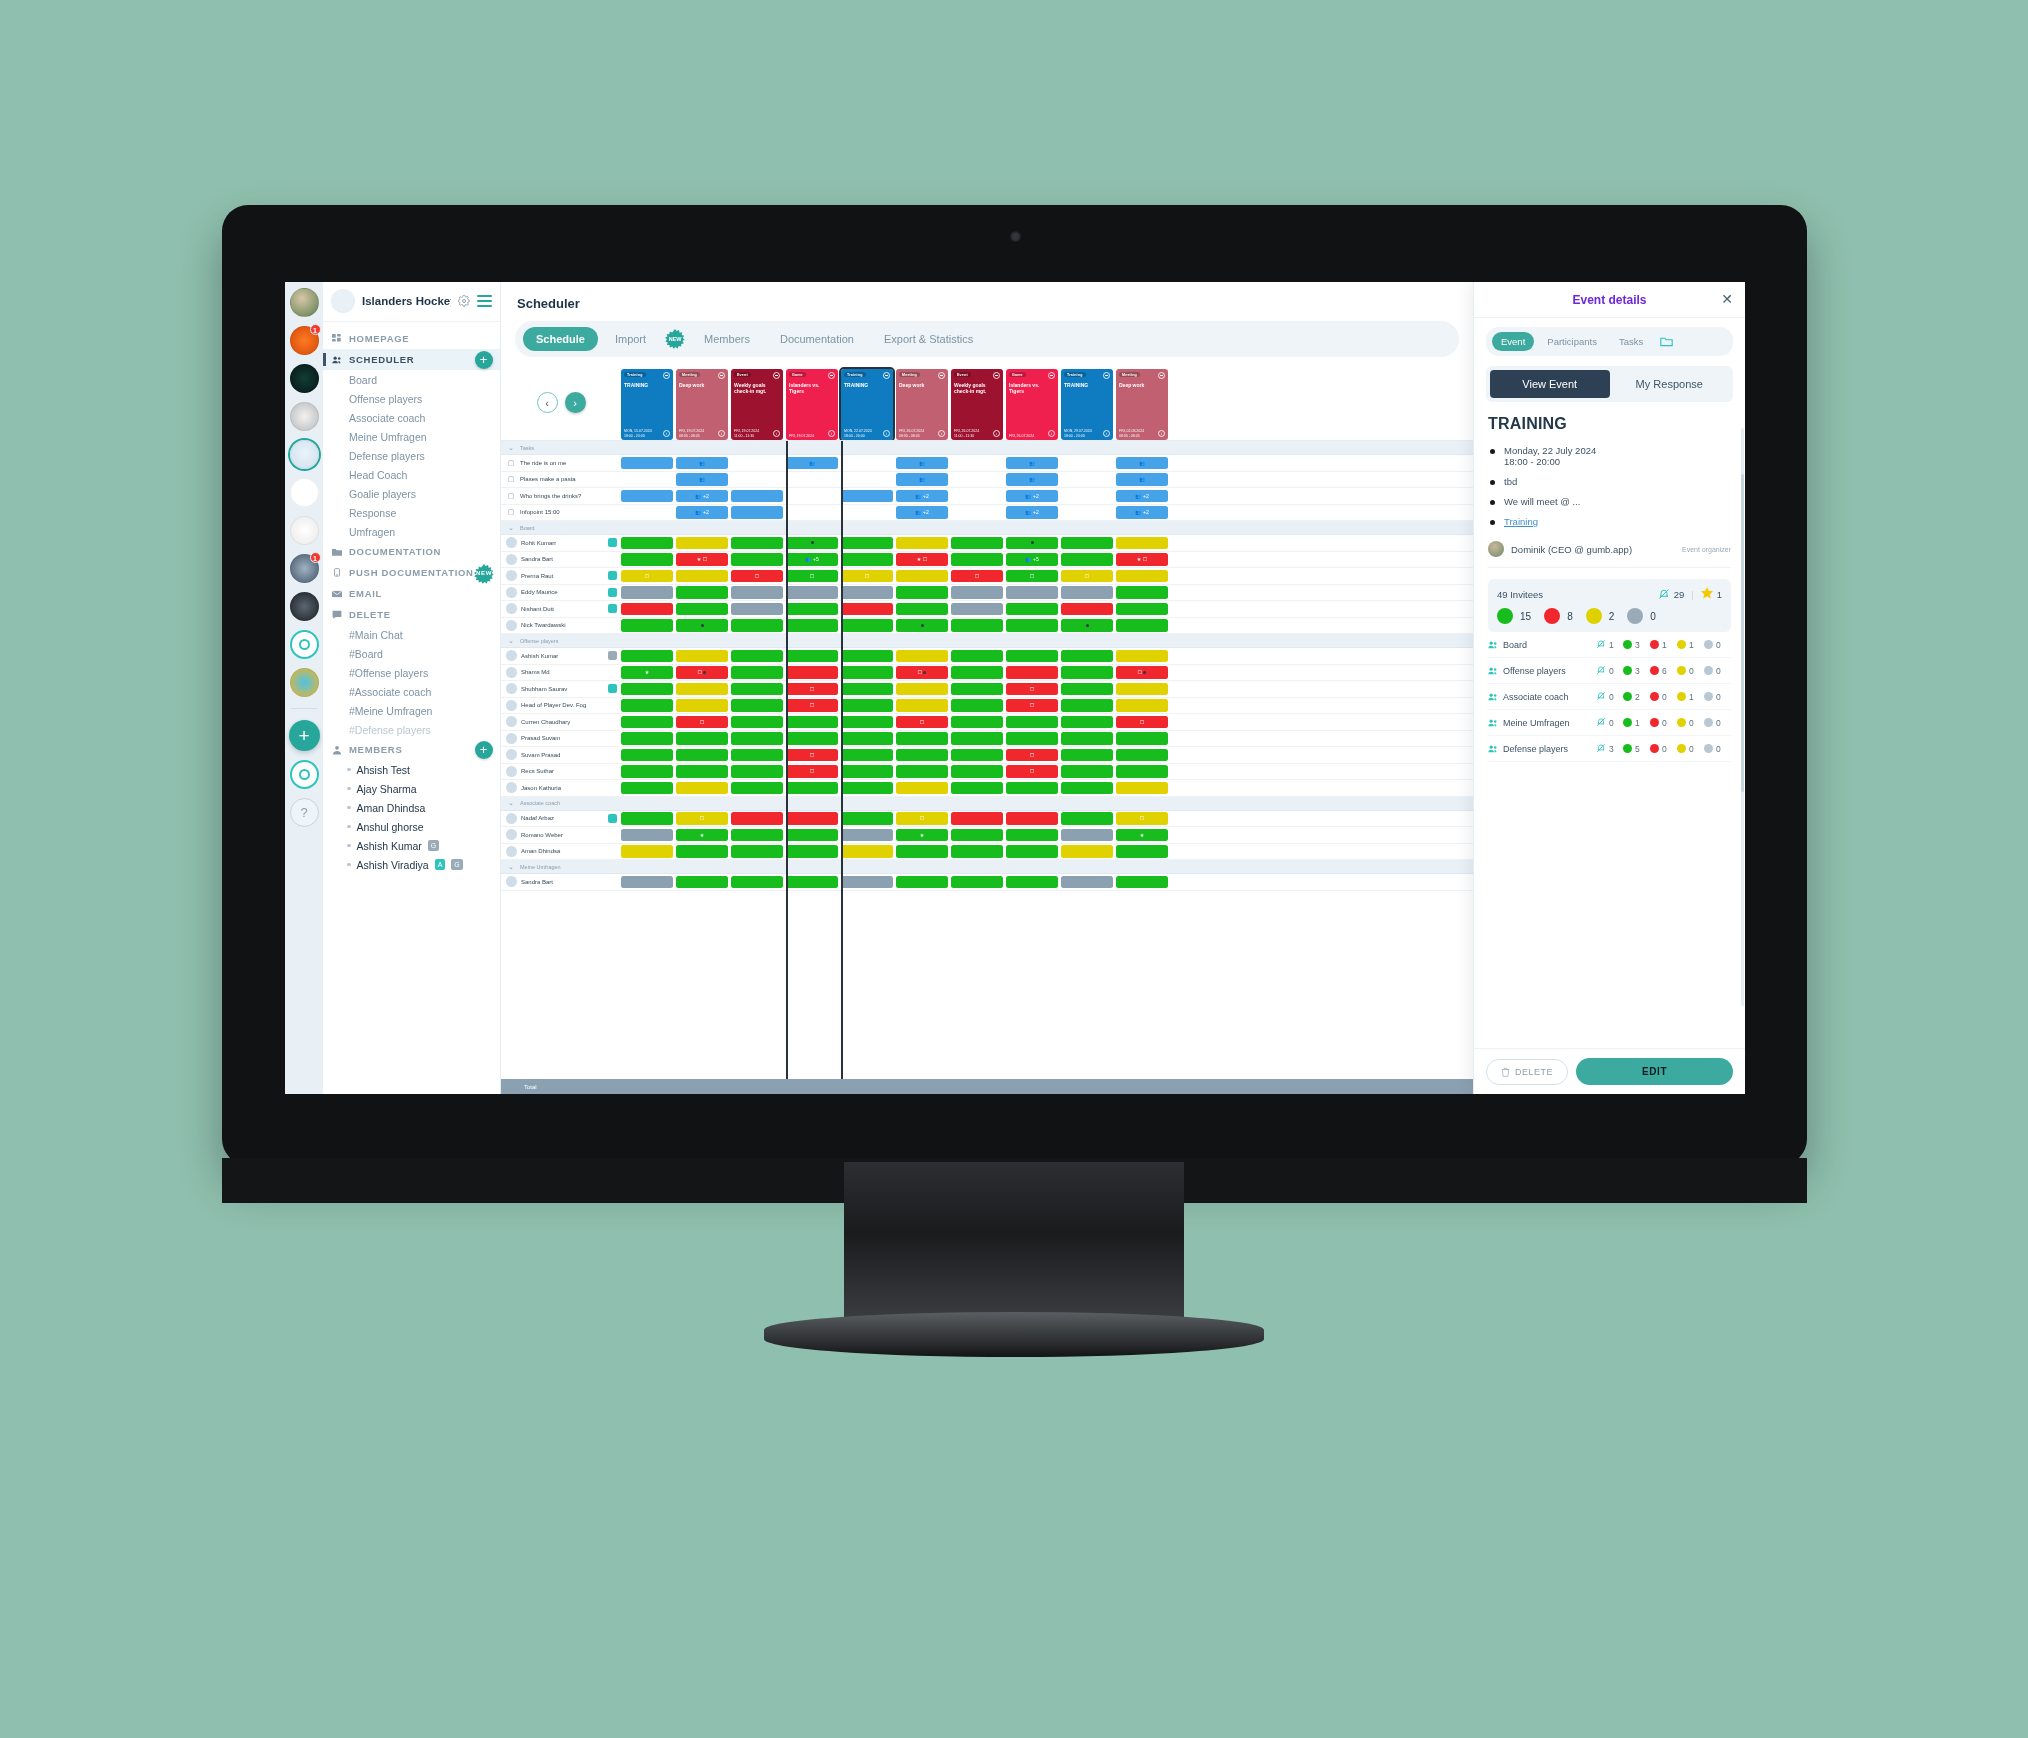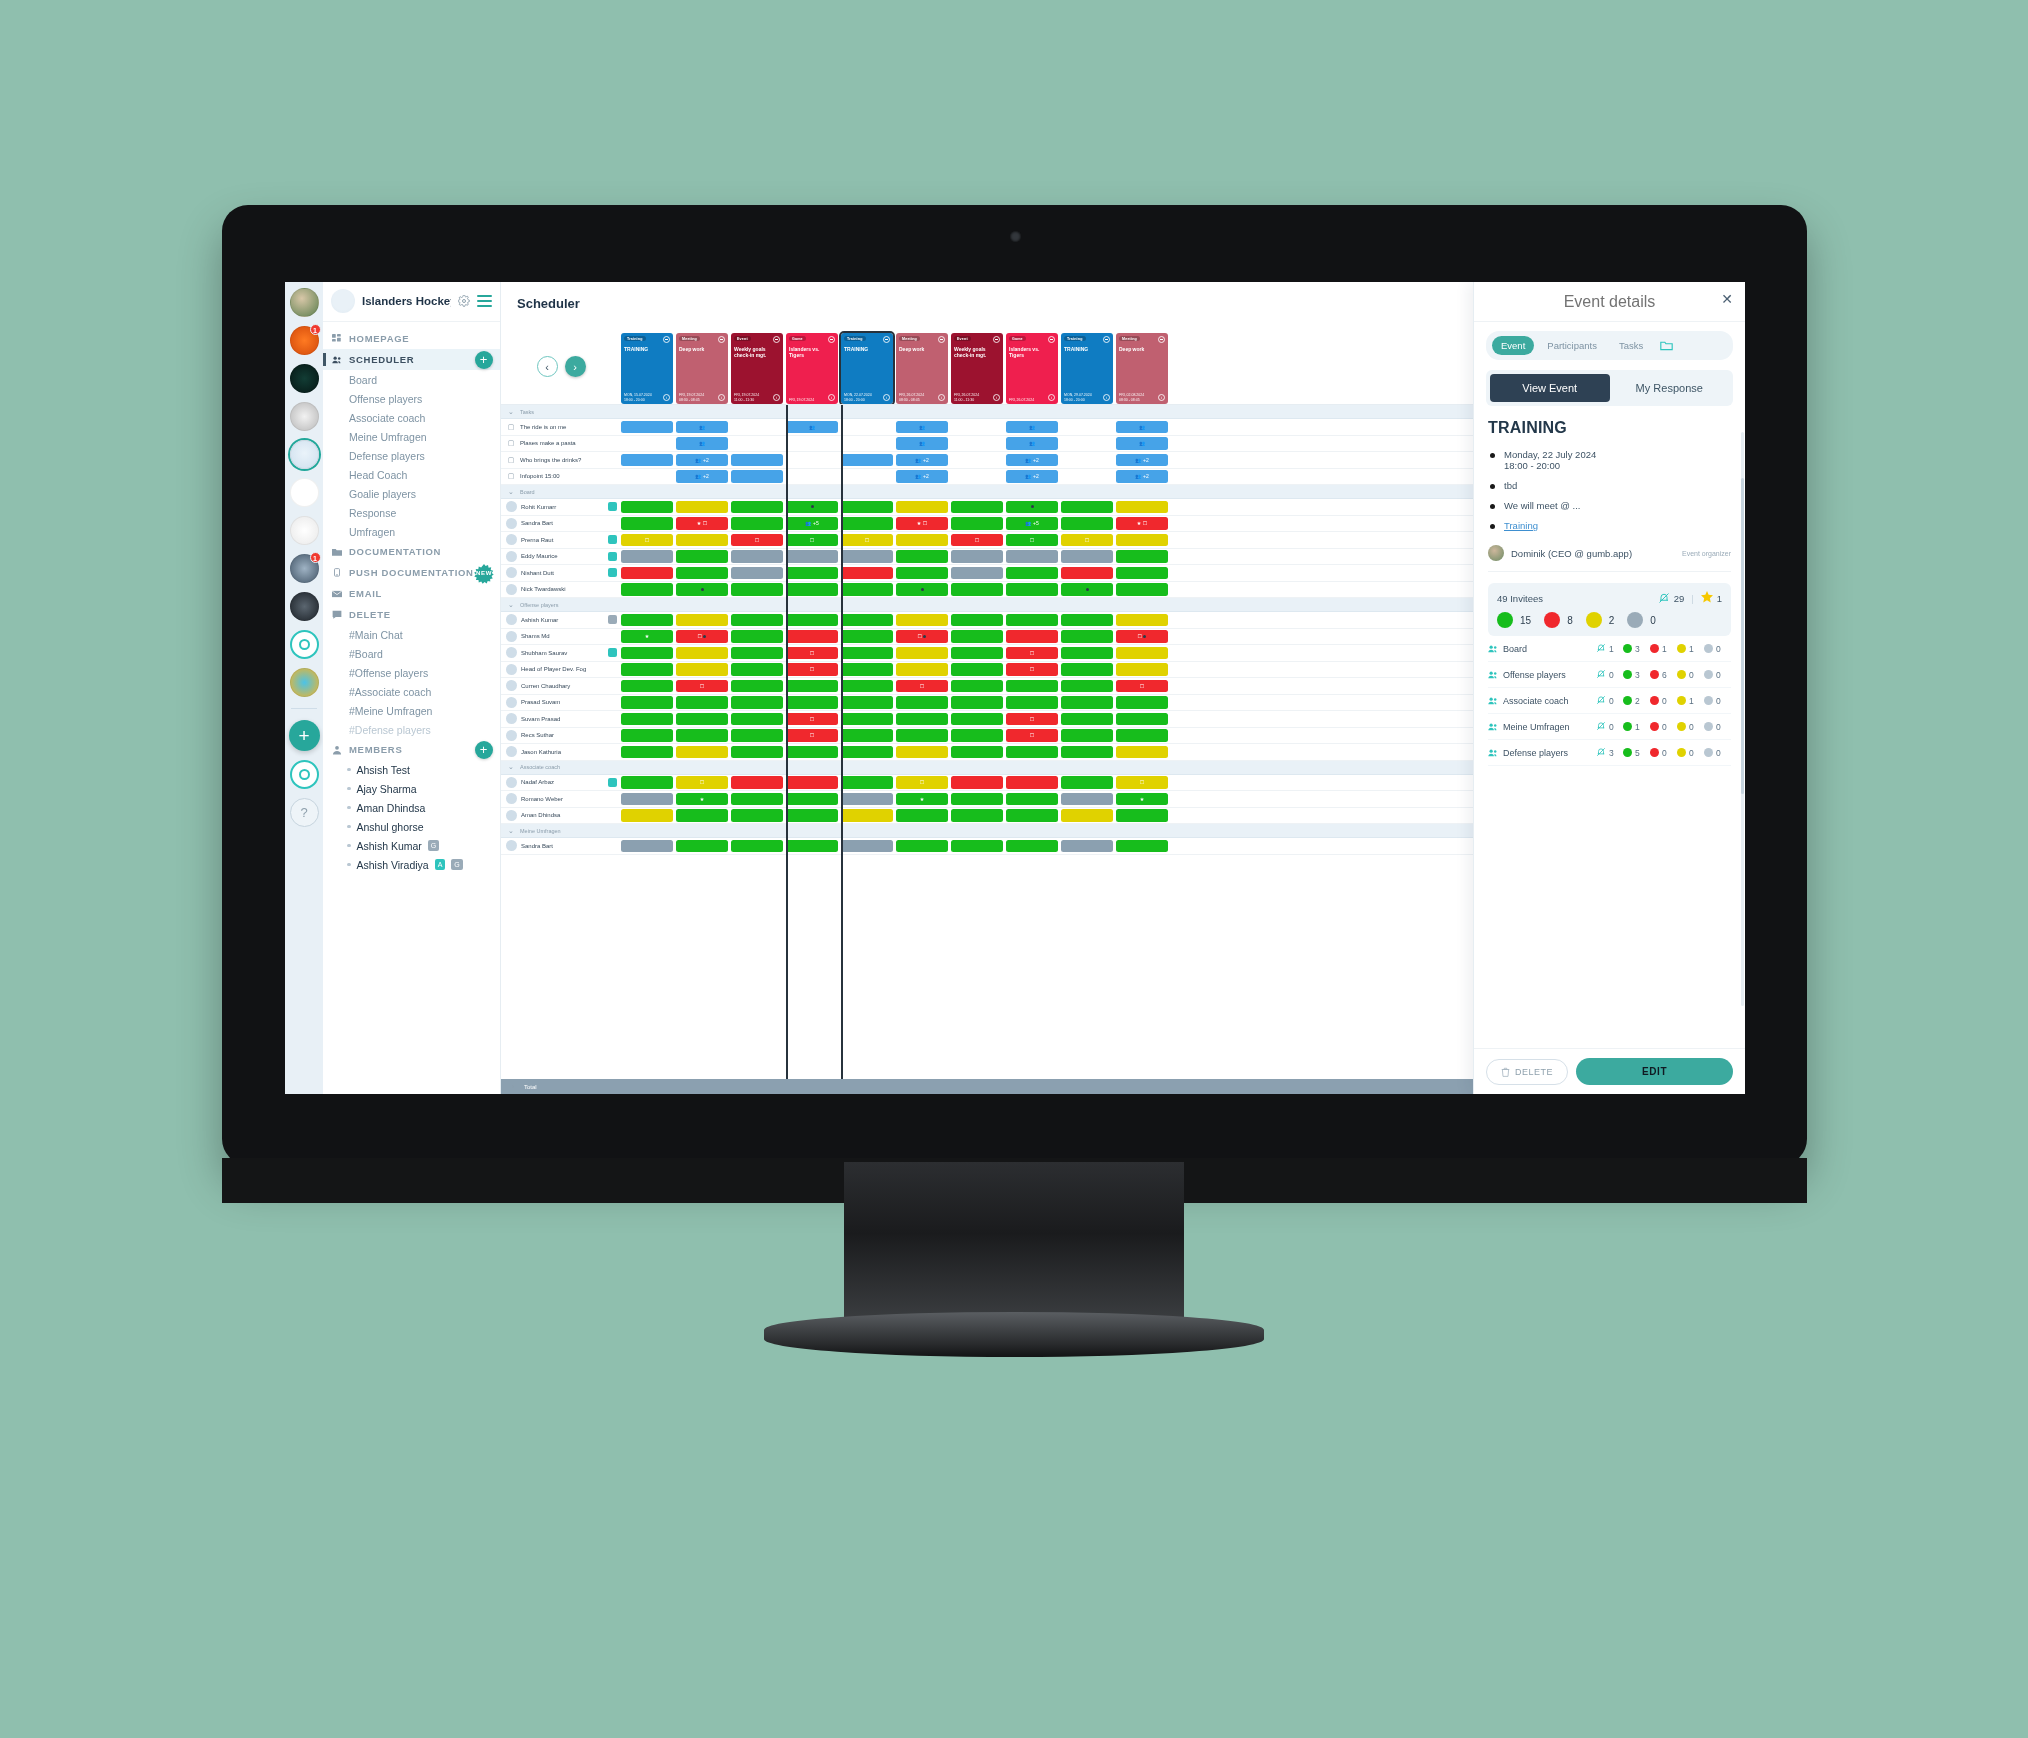--- a/index.html
+++ b/index.html
@@ -164,21 +164,21 @@
               display:flex; align-items:center; gap:6px; padding-left:7px; color:#fff; font-size:6px;}
   .vline { position:absolute; top:0; bottom:0; width:2px; background:#27323c; }
 
   
   .details {
     width:272px; flex:0 0 272px; background:#fff; border-left:1px solid #e6edf2;
     display:flex; flex-direction:column; box-shadow:-4px 0 14px rgba(20,40,60,.08); z-index:5;
   }
   .dt-head { display:flex; align-items:center; justify-content:center; position:relative; padding:11px 0 10px 0;
              border-bottom:1px solid #eef2f5;}
-  .dt-head h2 { font-size:16px; font-weight:normal; color:#737373;}
+  .dt-head h2 { font-size:12px; font-weight:bold; color:#6d28d9;}
   .dt-close { position:absolute; right:12px; top:9px; font-size:14px; color:#4a5f72;}
   .dt-tabs { margin:9px 12px 0 12px; background:#eef4f8; border-radius:13px; padding:5px 6px; display:flex; align-items:center; gap:4px;}
   .dt-tab { font-size:9.5px; color:#7e93a3; padding:4px 9px; border-radius:11px;}
   .dt-tab.active { background:#3caa9f; color:#fff;}
   .dt-seg-wrap { margin:10px 12px 0 12px; background:#eef4f8; border-radius:6px; padding:4px; display:flex; }
   .dt-seg { flex:1; text-align:center; font-size:11px; padding:8px 0; border-radius:4px; color:#3f5666;}
   .dt-seg.active { background:#2e4154; color:#fff;}
   .dt-body { flex:1; overflow:hidden; padding:0 14px; position:relative;}
   .dt-h1 { font-size:16px; font-weight:bold; color:#23384a; padding:13px 0 9px 0; letter-spacing:.2px;}
   .bul { display:flex; gap:9px; align-items:flex-start; padding:3px 0 6px 2px; font-size:9.5px; color:#3d5264;}
@@ -373,20 +373,33 @@
               <span>Ashish Viradiya</span>
               <span class="tagbox tag-a">A</span>
               <span class="tagbox tag-g">G</span>
             </div>
           </div>
         </div>
 
         <div class="main">
           <div class="main-title">Scheduler</div>
 
+          <div class="tabbar">
+            <div class="tab active">Schedule</div>
+            <div class="tab">Import</div>
+            <div class="tab-new">
+              <svg class="starburst" viewBox="0 0 40 40">
+                <path fill="#27a79b" d="M20 0l3.2 4.1L28 2.2l1.2 5.1 5.2-.6-1 5.2 5 1.6-3 4.3 4 3.4-4.3 3 2.3 4.7-5.1 1.1.3 5.2-5.2-1.1-2 4.9-4.3-3-3.8 3.6-2.8-4.4-5 1.8-.5-5.2-5.2.1 1.6-5-4.8-2 3.4-4-3.8-3.6 4.6-2.4-1.4-5 5.2.4.9-5.1 4.8 2z"></path>
+              </svg>
+              <span style="position:relative;z-index:2">NEW</span>
+            </div>
+            <div class="tab">Members</div>
+            <div class="tab">Documentation</div>
+            <div class="tab">Export &amp; Statistics</div>
+          </div>
 
           <div class="sched">
             <div class="sched-head">
               <div class="navbtns">
                 <div class="circbtn ghost">‹</div>
                 <div class="circbtn solid">›</div>
               </div>
               <div class="cols" id="event-cols">
                   <div class="evcard" style="background: rgb(15, 124, 194);">
                     <div class="ev-type">Training</div>

